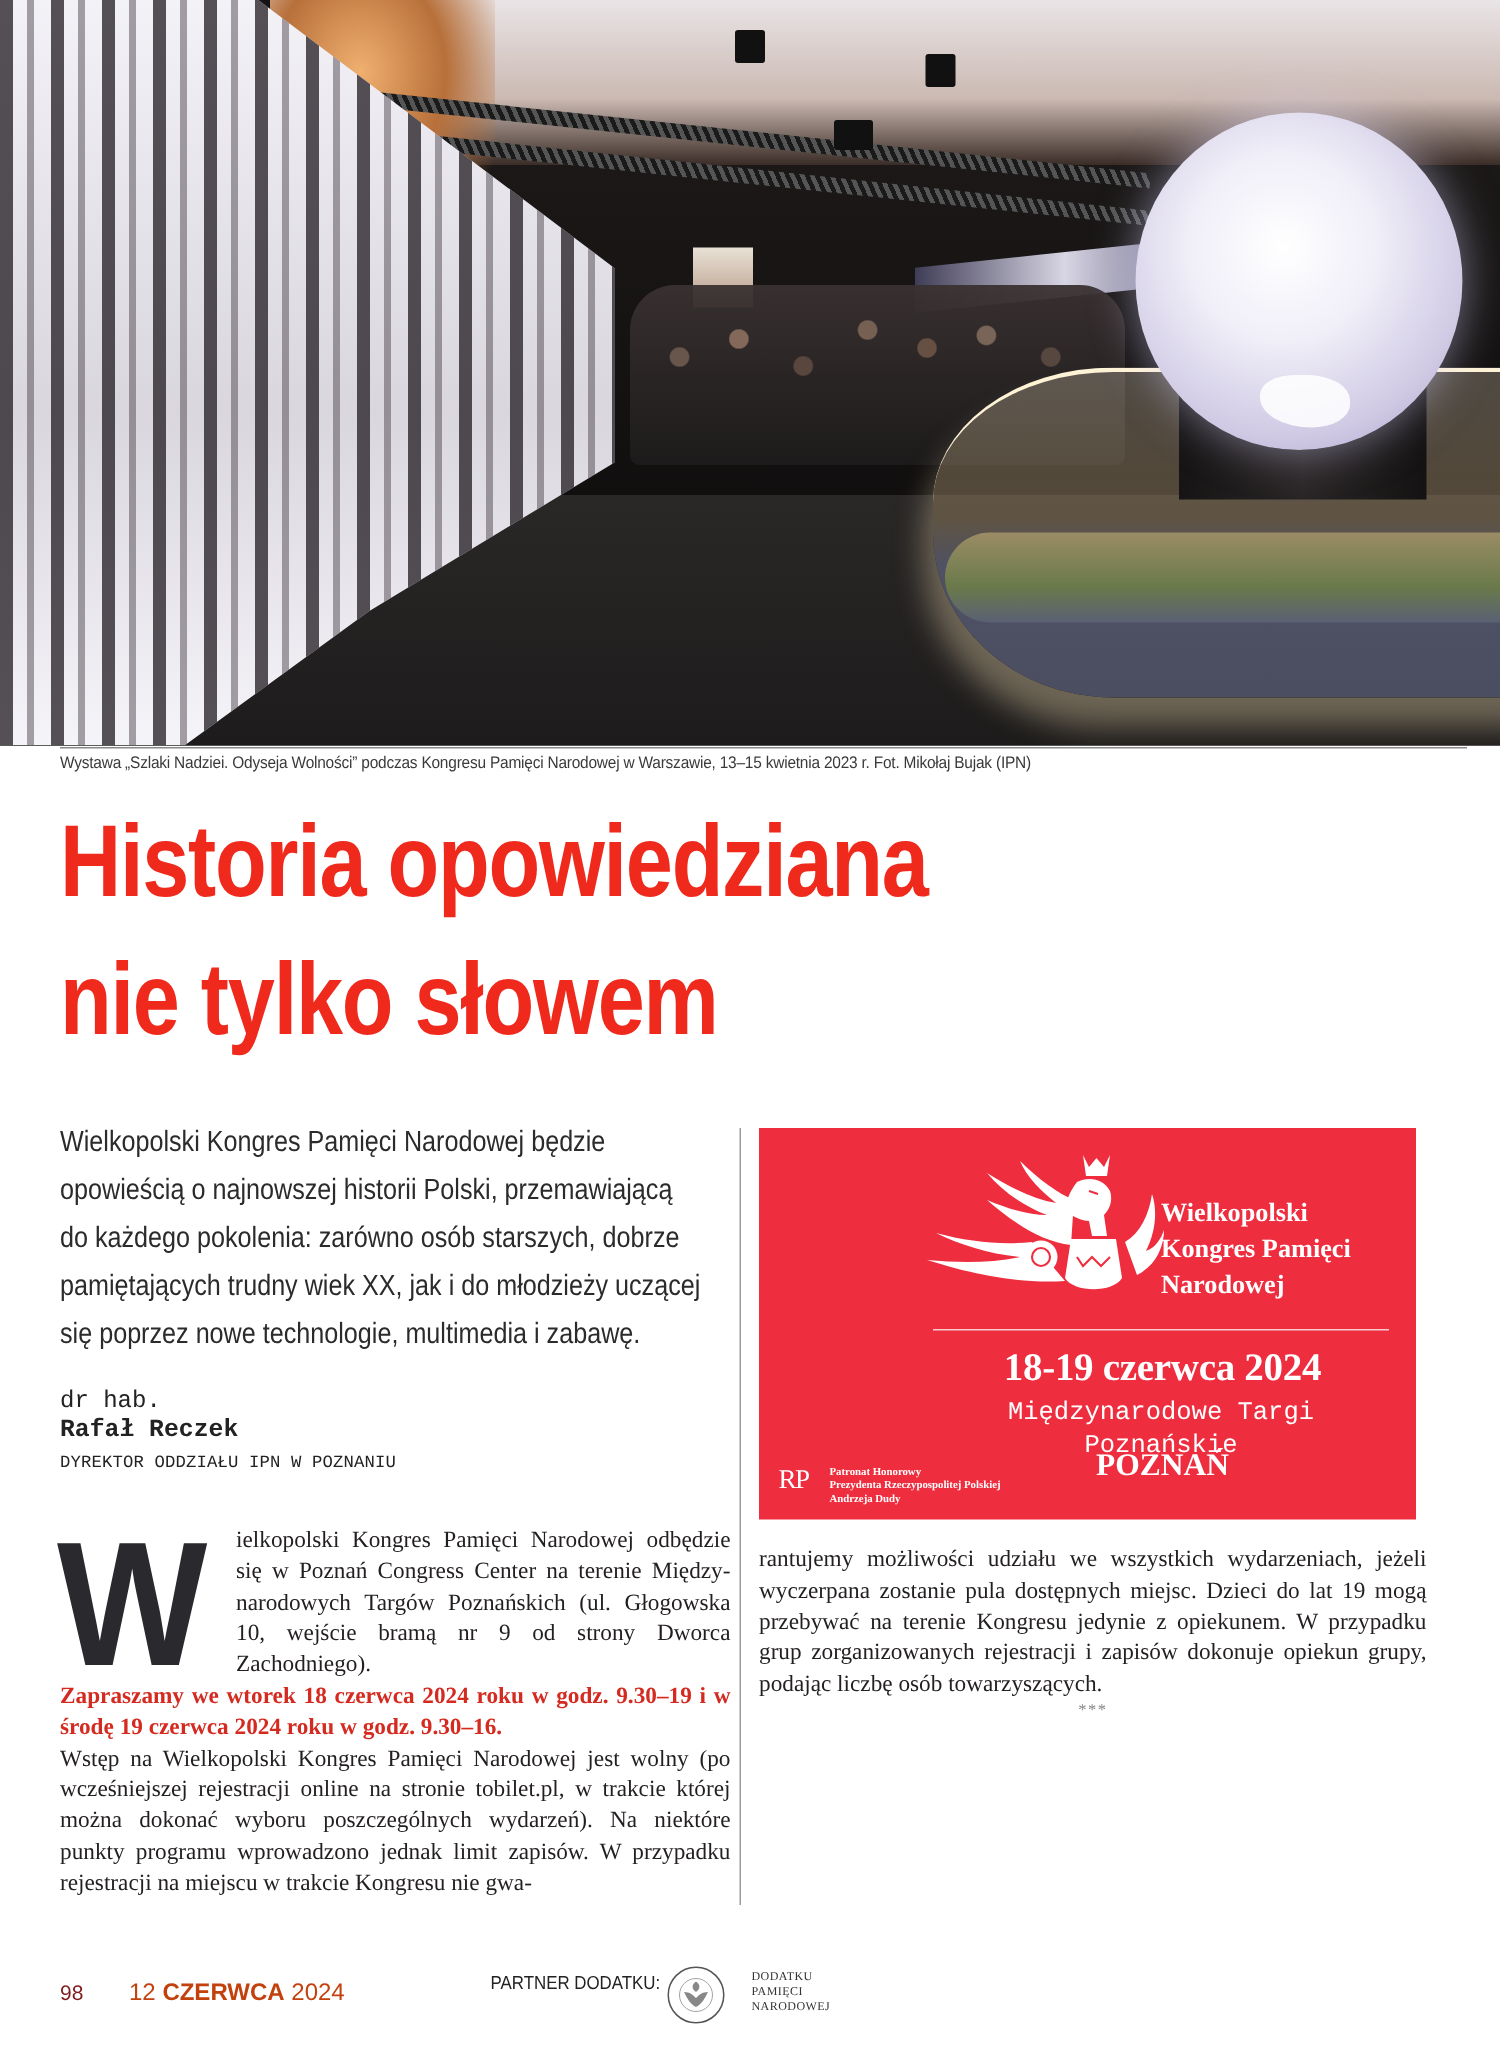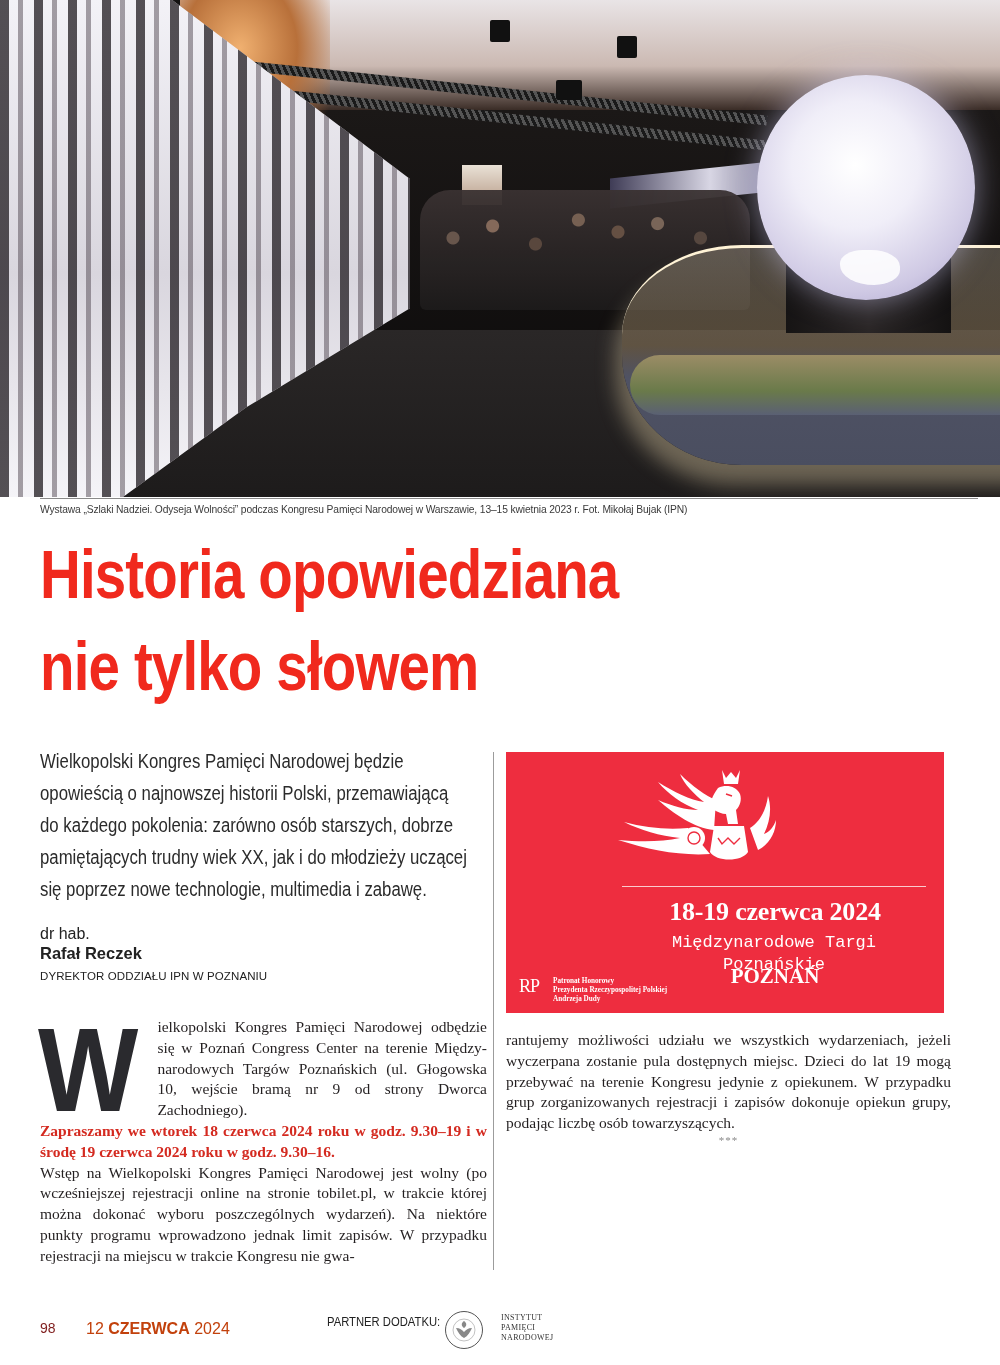--- a/index.html
+++ b/index.html
@@ -106,21 +106,21 @@
   }
   .headline span { display: block; transform: scaleX(0.83); transform-origin: left; white-space: nowrap; }
 
   
   .lead {
     position: absolute; left: 40px; top: 745px; width: 450px;
     font-family: "Liberation Sans", sans-serif; font-size: 19.5px; line-height: 32px; color: #2b2b2b;
   }
   .lead .line { display: block; transform: scaleX(0.86); transform-origin: left; white-space: nowrap; }
 
-  .author { position: absolute; left: 40px; top: 925px; font-family: Liberation Sans, sans-serif; color: #222; }
+  .author { position: absolute; left: 40px; top: 925px; font-family: Liberation Mono, monospace; color: #222; }
   .author .title { font-size: 16px; line-height: 18px; }
   .author .name { font-size: 16.5px; font-weight: 700; line-height: 20px; }
   .author .role { font-size: 11.5px; line-height: 20px; margin-top: 3px; letter-spacing: 0.1px; }
 
   .col-rule { position: absolute; left: 493px; top: 752px; width: 1px; height: 518px; background: #9c9c9c; }
 
   
   .banner {
     position: absolute; left: 506px; top: 752px; width: 438px; height: 261px;
     background: #ee2d3f; color: #fff;
@@ -238,20 +238,25 @@
 
       <path d="M136 60 c10 -6 16 -18 18 -32 c4 12 2 26 -4 38 c6 -2 10 -8 12 -14 c0 12 -6 24 -18 30 z"></path>
       <circle cx="80" cy="70" r="11"></circle>
     </g>
     <g fill="none" stroke="#ee2d3f" stroke-width="1.4">
       <circle cx="80" cy="70" r="6"></circle>
       <path d="M104 70 l4 6 l6 -6 l6 6 l6 -6"></path>
       <path d="M112 26 l6 2"></path>
     </g>
   </svg>
+  <div class="congress">
+    <div>Wielkopolski</div>
+    <div>Kongres Pamięci</div>
+    <div>Narodowej</div>
+  </div>
   <div class="hr"></div>
   <div class="dates">18-19 czerwca 2024</div>
   <div class="venue">Międzynarodowe Targi Poznańskie</div>
   <div class="city">POZNAŃ</div>
   <div class="rp">RP</div>
   <div class="patron">
     <div>Patronat Honorowy</div>
     <div>Prezydenta Rzeczypospolitej Polskiej</div>
     <div>Andrzeja Dudy</div>
   </div>
@@ -272,17 +277,17 @@
 <div class="footer">
   <span class="page">98</span>
   <span class="date"><span>12</span> <b>CZERWCA</b> <span>2024</span></span>
   <span class="partner">PARTNER DODATKU:</span>
   <svg class="seal" viewBox="0 0 40 40">
     <circle cx="20" cy="20" r="18.5" fill="none" stroke="#555" stroke-width="1"></circle>
     <circle cx="20" cy="20" r="11" fill="none" stroke="#999" stroke-width="0.6"></circle>
     <path d="M20 11 c3 2 3 5 0 7 c-3 -2 -3 -5 0 -7 z M12 18 c4 0 6 2 8 4 c2 -2 4 -4 8 -4 c-2 4 -4 8 -8 10 c-4 -2 -6 -6 -8 -10 z" fill="#888"></path>
   </svg>
   <div class="ipn">
-    <div>INSTYTUT</div>
+    <div>DODATKU</div>
     <div>PAMIĘCI</div>
     <div>NARODOWEJ</div>
   </div>
 </div>
 
 </body></html>

